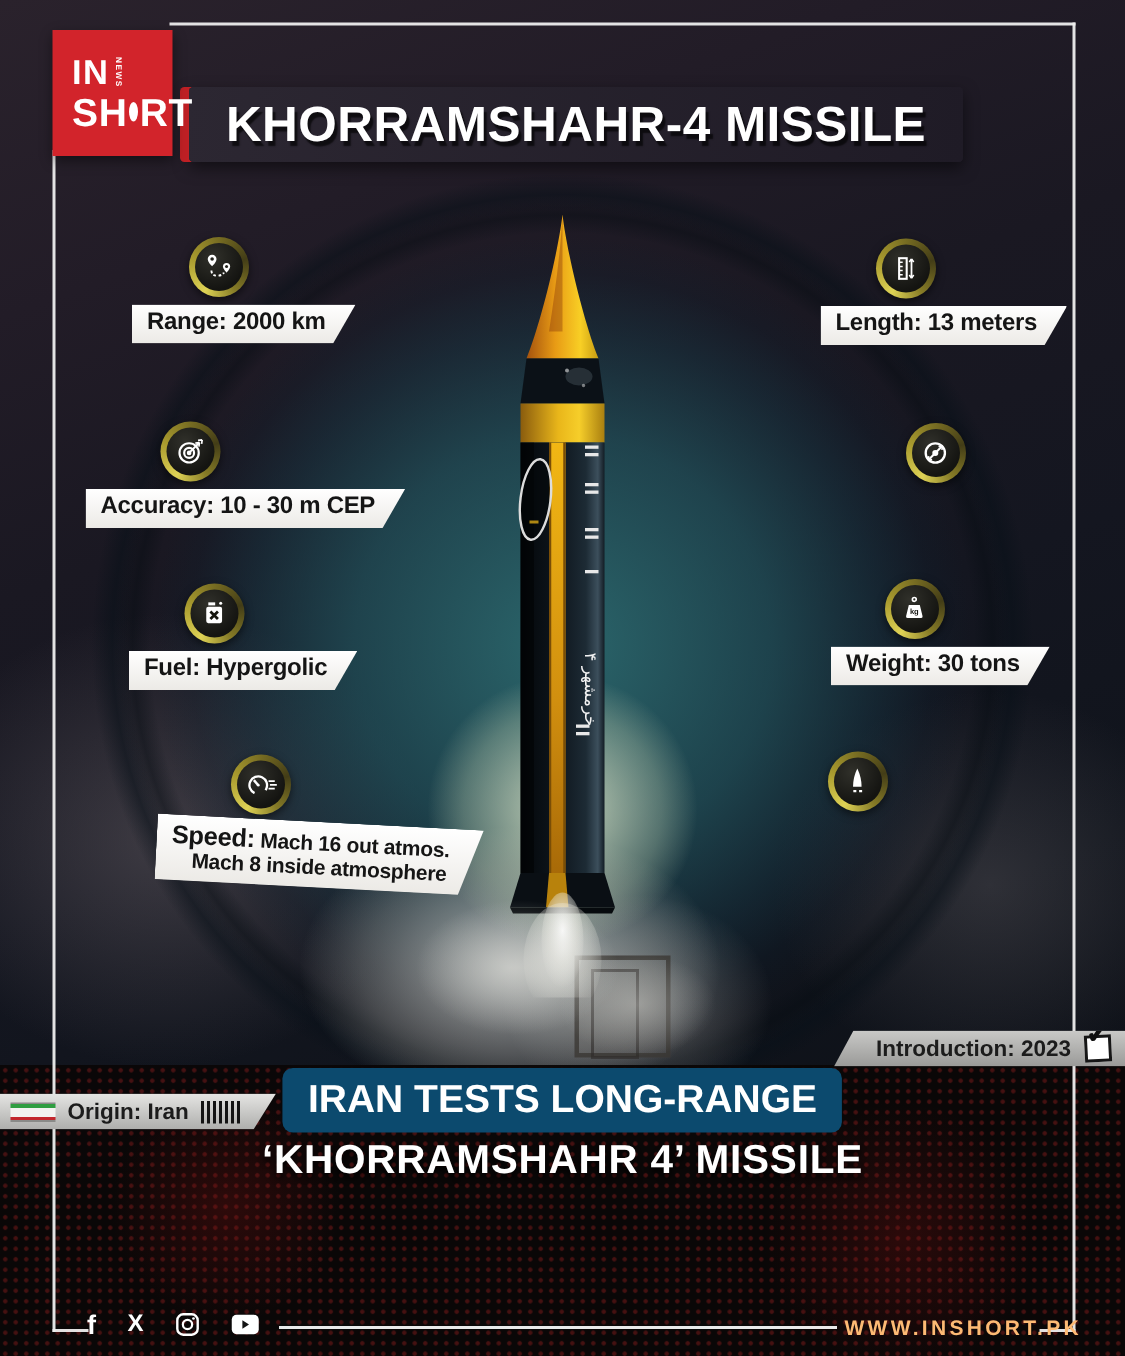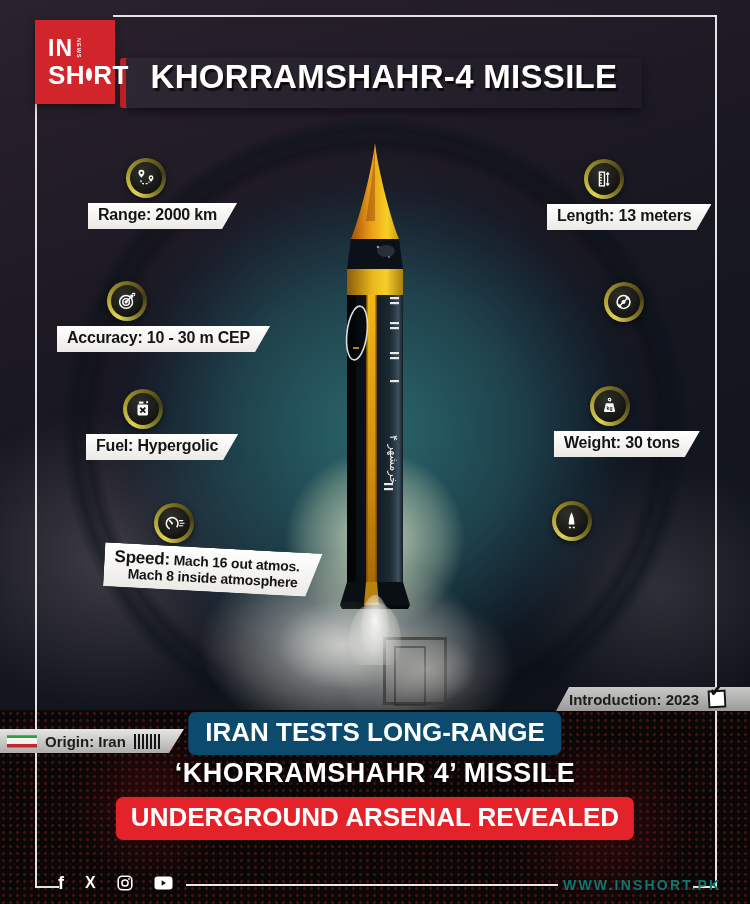--- a/index.html
+++ b/index.html
@@ -41,21 +41,21 @@
   .logo-row{display:flex;align-items:flex-start;line-height:1;}
   .logo-in{font-size:23px;letter-spacing:1px;}
   .logo-news{font-size:5.5px;writing-mode:vertical-rl;margin-left:2px;margin-top:1px;letter-spacing:1px;}
   .logo-row2{display:flex;align-items:center;font-size:26px;line-height:1;margin-top:2px;letter-spacing:0.5px;}
   .logo-ring{display:inline-block;width:13px;height:13px;border:3px solid #fff;border-radius:50%;box-sizing:border-box;margin:0 1px;}
 
   
   .title-bar{position:absolute;left:126px;top:58px;width:516px;height:50px;z-index:7;
     background:linear-gradient(100deg,#2c2732,#1f1b26);border-radius:3px;
     box-shadow:-6px 0 0 #bf2025, 0 4px 10px rgba(0,0,0,0.5);
-    display:flex;justify-content:center;}
+    display:flex;align-items:center;justify-content:center;}
   .title-text{font-size:33px;font-weight:bold;color:#fff;letter-spacing:0.3px;white-space:nowrap;
     text-shadow:2px 3px 1px rgba(0,0,0,0.65);}
 
   
   .spec{position:absolute;z-index:6;}
   .icon-wrap{width:40px;height:40px;border-radius:50%;
     background:conic-gradient(from 210deg,#ded255 0%,#a89a2e 22%,#6e6420 45%,#433d17 62%,#857a26 82%,#ded255 100%);
     display:flex;align-items:center;justify-content:center;box-shadow:0 2px 6px rgba(0,0,0,0.55);}
   .icon-inner{width:32px;height:32px;border-radius:50%;
     background:radial-gradient(circle at 38% 30%,#30302a,#141411 72%);
@@ -74,21 +74,21 @@
     clip-path:polygon(0 0,100% 0,calc(100% - 15px) 100%,0 100%);
     display:flex;align-items:center;gap:8px;padding-left:7px;box-sizing:border-box;margin-top:40px;}
   .iran-flag{width:30px;height:13px;flex:0 0 auto;
     background:linear-gradient(to bottom,#8a8a88 0 1px,#2f9e41 1px 3.5px,#f2f2f0 3.5px 9.5px,#c2272d 9.5px 12px,#8a8a88 12px 13px);}
   .bar-text{font-size:15px;font-weight:bold;color:#1c1c1c;white-space:nowrap;}
   .barcode{width:26px;height:15px;flex:0 0 auto;
     background:repeating-linear-gradient(90deg,#141414 0 2px,rgba(0,0,0,0) 2px 4px);}
   .intro-bar{position:absolute;left:556px;top:687px;height:24px;width:194px;z-index:6;
     background:linear-gradient(#c9c9c7,#9a9a98);
     clip-path:polygon(13px 0,100% 0,100% 100%,0 100%);
-    display:flex;align-items:center;justify-content:flex-end;gap:9px;padding-right:24px;box-sizing:border-box;}
+    display:flex;align-items:center;justify-content:flex-end;gap:9px;padding-right:9px;box-sizing:border-box;}
   .checkbox{width:14px;height:14px;background:#fff;border:2px solid #161616;transform:rotate(-3deg);position:relative;flex:0 0 auto;}
   .checkbox .check{position:absolute;left:0px;top:-9px;font-size:16px;font-weight:bold;color:#0e0e0e;line-height:1;}
 
   
   .dots{position:absolute;left:0;top:710px;width:750px;height:194px;z-index:3;
     background-color:rgba(10,7,7,0.97);
     background-image:radial-gradient(rgba(205,40,40,0.30) 1.2px, rgba(0,0,0,0) 1.7px);
     background-size:7px 7px;}
   .dots::after{content:"";position:absolute;inset:0;background:
     radial-gradient(circle 110px at 150px 95px, rgba(130,18,18,0.30), rgba(0,0,0,0) 70%),
@@ -99,21 +99,21 @@
       font-weight:bold;color:#fff;text-align:center;}
   .hl1{top:712px;background:#0c4a6e;font-size:26px;padding:5px 17px 7px;border-radius:7px;}
   .hl2{top:758px;font-size:27px;letter-spacing:0.5px;text-shadow:0 3px 4px rgba(0,0,0,0.85);}
   .hl3{top:797px;background:#e4222a;font-size:26px;padding:5px 15px 7px;border-radius:7px;}
 
   
   .social{position:absolute;left:58px;top:872px;height:22px;display:flex;align-items:center;gap:21px;z-index:7;color:#fff;}
   .soc-f{font-size:18px;font-weight:bold;line-height:1;}
   .soc-x{font-size:16px;font-weight:bold;line-height:1;}
   .footer-line{position:absolute;left:186px;top:884px;width:372px;height:2px;background:#e9e9e9;z-index:7;}
-  .website{position:absolute;left:563px;top:877px;font-size:14px;font-weight:bold;color:#0f766e;letter-spacing:2.2px;z-index:7;white-space:nowrap;}
+  .website{position:absolute;left:563px;top:877px;font-size:14px;font-weight:bold;color:#fdba74;letter-spacing:2.2px;z-index:7;white-space:nowrap;}
 
   .missile-svg{position:absolute;left:300px;top:135px;width:150px;height:530px;z-index:3;}
   .icon-svg{display:block;}
 </style>
 </head>
 <body>
 
 <div class="stage">
 
   <div class="bg"></div>
@@ -334,21 +334,20 @@
   </div>
   <div class="intro-bar">
     <span class="bar-text">Introduction: 2023</span>
     <span class="checkbox">
         <span class="check">✔</span>
       </span>
   </div>
 
   <div class="hl hl1">IRAN TESTS LONG-RANGE</div>
   <div class="hl hl2">‘KHORRAMSHAHR 4’ MISSILE</div>
-  <div class="hl hl3">UNDERGROUND ARSENAL REVEALED</div>
 
   <div class="social">
     <span class="soc-f">f</span>
     <span class="soc-x">X</span>
     <span>
       <svg class="icon-svg" width="16" height="16" viewBox="0 0 16 16" stroke="#fff" fill="none">
         <rect x="1.2" y="1.2" width="13.6" height="13.6" rx="4" stroke-width="1.6"></rect>
         <circle cx="8" cy="8" r="3.1" stroke-width="1.5"></circle>
         <circle cx="12" cy="4" r="0.9" fill="#fff" stroke="none"></circle>
       </svg>

